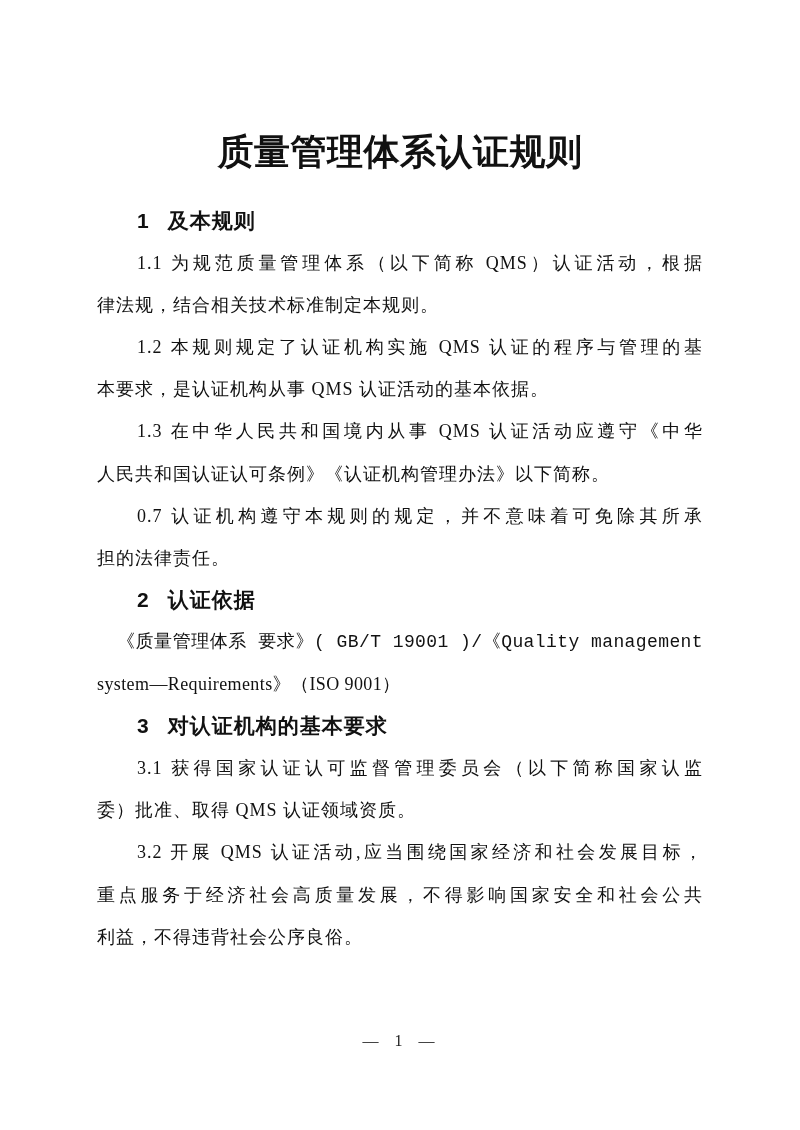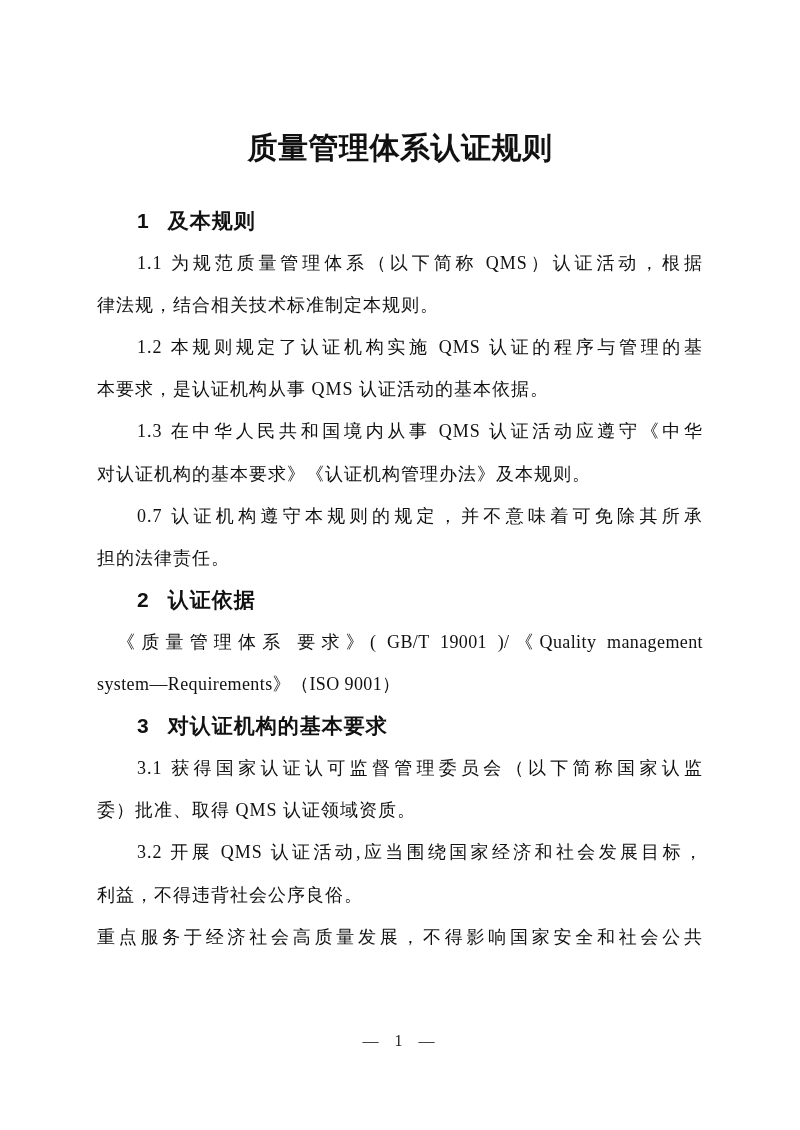--- a/index.html
+++ b/index.html
@@ -16,21 +16,21 @@
     overflow: hidden;
   }
   .doc-title {
     position: absolute;
     top: 128px;
     left: 0;
     width: 100%;
     text-align: center;
     font-family: "Liberation Serif", "DejaVu Serif", serif;
     font-weight: 700;
-    font-size: 30px;
+    font-size: 36px;
     color: #111111;
     letter-spacing: 0.5px;
   }
   .content {
     position: absolute;
     left: 97px;
     top: 200px;
     width: 606px;
   }
   .line {
@@ -41,21 +41,21 @@
     font-size: 18px;
     letter-spacing: 1px;
     color: #111111;
     font-family: "Liberation Serif", "DejaVu Serif", serif;
   }
   .full {
     text-align: justify;
     text-align-last: justify;
   }
   .indent   { text-indent: 40px; }
-  .indent-sm{ text-indent: 20px; }
+  .indent-sm{ text-indent: 20px; font-family: Liberation Mono, monospace; }
   .latin    { letter-spacing: 0.4px; }
   .heading {
     font-family: "Liberation Sans", "DejaVu Sans", sans-serif;
     font-weight: 700;
     font-size: 21px;
     padding-left: 40px;
   }
   .sec-num {
     display: inline-block;
     margin-right: 18px;
@@ -91,21 +91,21 @@
       <div class="line">律法规，结合相关技术标准制定本规则。</div>
     </div>
 
     <div>
       <div class="line indent full">1.2 本规则规定了认证机构实施 QMS 认证的程序与管理的基</div>
       <div class="line">本要求，是认证机构从事 QMS 认证活动的基本依据。</div>
     </div>
 
     <div>
       <div class="line indent full">1.3 在中华人民共和国境内从事 QMS 认证活动应遵守《中华</div>
-      <div class="line">对认证机构的基本要求》《认证机构管理办法》及本规则。</div>
+      <div class="line">人民共和国认证认可条例》《认证机构管理办法》以下简称。</div>
     </div>
 
     <div>
       <div class="line indent full">0.7 认证机构遵守本规则的规定，并不意味着可免除其所承</div>
       <div class="line">担的法律责任。</div>
     </div>
 
     <div class="line heading">
       <span class="sec-num">2</span><span>认证依据</span>
     </div>
@@ -119,21 +119,21 @@
       <span class="sec-num">3</span><span>对认证机构的基本要求</span>
     </div>
 
     <div>
       <div class="line indent full">3.1 获得国家认证认可监督管理委员会（以下简称国家认监</div>
       <div class="line">委）批准、取得 QMS 认证领域资质。</div>
     </div>
 
     <div>
       <div class="line indent full">3.2 开展 QMS 认证活动,应当围绕国家经济和社会发展目标，</div>
+      <div class="line full">重点服务于经济社会高质量发展，不得影响国家安全和社会公共</div>
       <div class="line">利益，不得违背社会公序良俗。</div>
-      <div class="line full">重点服务于经济社会高质量发展，不得影响国家安全和社会公共</div>
     </div>
 
   </div>
 
   <div class="footer">— 1 —</div>
 
 </div>
 
 </body></html>

